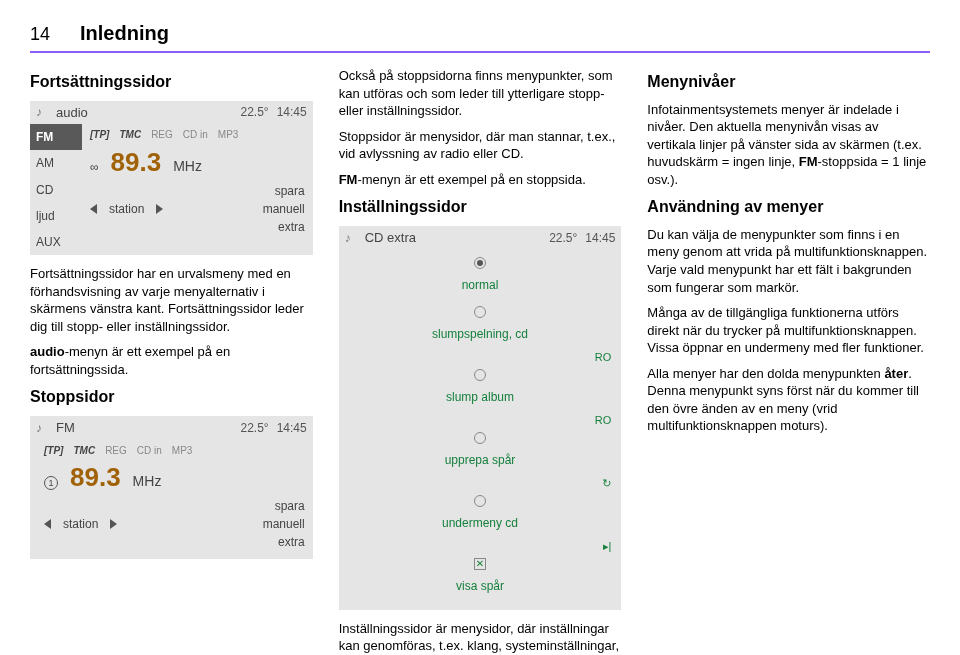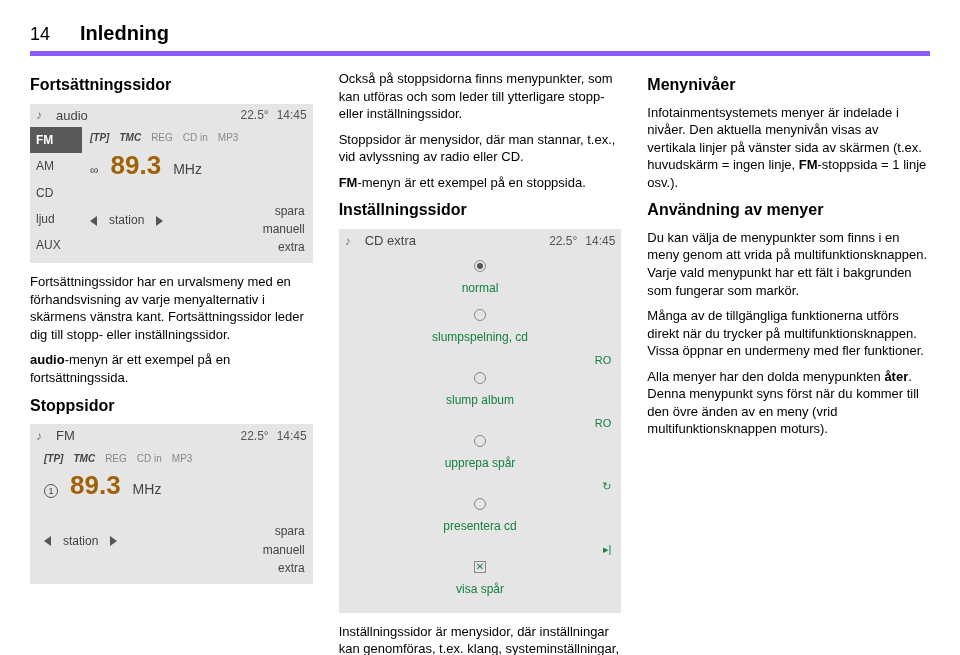--- a/index.html
+++ b/index.html
@@ -13,21 +13,21 @@
     font-size: 13px;
     line-height: 1.35;
   }
   .page {
     padding: 20px 30px;
   }
   .hdr {
     display: flex;
     align-items: baseline;
     gap: 30px;
-    border-bottom: 5px solid #8b5cf6;
+    border-bottom: 2px solid #8b5cf6;
     padding-bottom: 4px;
     margin-bottom: 14px;
   }
   .hdr .num { font-size: 18px; font-weight: 400; }
   .hdr .title { font-size: 20px; font-weight: 700; }
   .cols {
     display: flex;
     gap: 26px;
   }
   .col { flex: 1 1 0; min-width: 0; }
@@ -75,21 +75,21 @@
     flex-direction: column;
     gap: 3px;
   }
   .scr .tagrow { display:flex; gap:10px; font-size:10px; color:#888;}
   .scr .tagrow .on { color:#444; font-weight:700;font-style:italic;}
   .scr .freq { display:flex; align-items:baseline; gap:12px; color:#444; }
   .scr .freq .big { font-size:26px; font-weight:700; color:#a16207;}
   .scr .freq .unit { font-size:14px; }
   .scr .ctlrow { display:flex; gap:12px; align-items:center; color:#444; font-size:12px;}
   .scr .ctlrow .lbl { }
-  .scr .stack { display:flex; flex-direction:column; align-items:flex-end; gap:2px; margin-left:auto; color:#444;margin-top:17px;}
+  .scr .stack { display:flex; flex-direction:column; align-items:flex-end; gap:2px; margin-left:auto; color:#444;}
   .scr .list { display:flex; flex-direction:column; gap:4px; }
   .scr .li { display:flex; align-items:center; gap:8px; color:#15803d;flex-direction:column; }
   .scr .li .rad {
     width:12px; height:12px; border:1px solid #888; border-radius:50%; display:inline-block;
     position:relative;
   }
   .scr .li .rad.on::after{
     content:""; position:absolute; inset:2px; background:#555; border-radius:50%;
   }
   .scr .li .chk {
@@ -238,21 +238,21 @@
                 <span>slump album</span>
                 <span class="tail">RO</span>
               </div>
             <div class="li">
                 <span class="rad"></span>
                 <span>upprepa spår</span>
                 <span class="tail">↻</span>
               </div>
             <div class="li">
                 <span class="rad"></span>
-                <span>presentera cd</span>
+                <span>undermeny cd</span>
                 <span class="tail">▸|</span>
               </div>
             <div class="li">
                 <span class="chk">✕</span>
                 <span>visa spår</span>
                 <span class="tail"></span>
               </div>
           </div>
         </div>
       </div>

